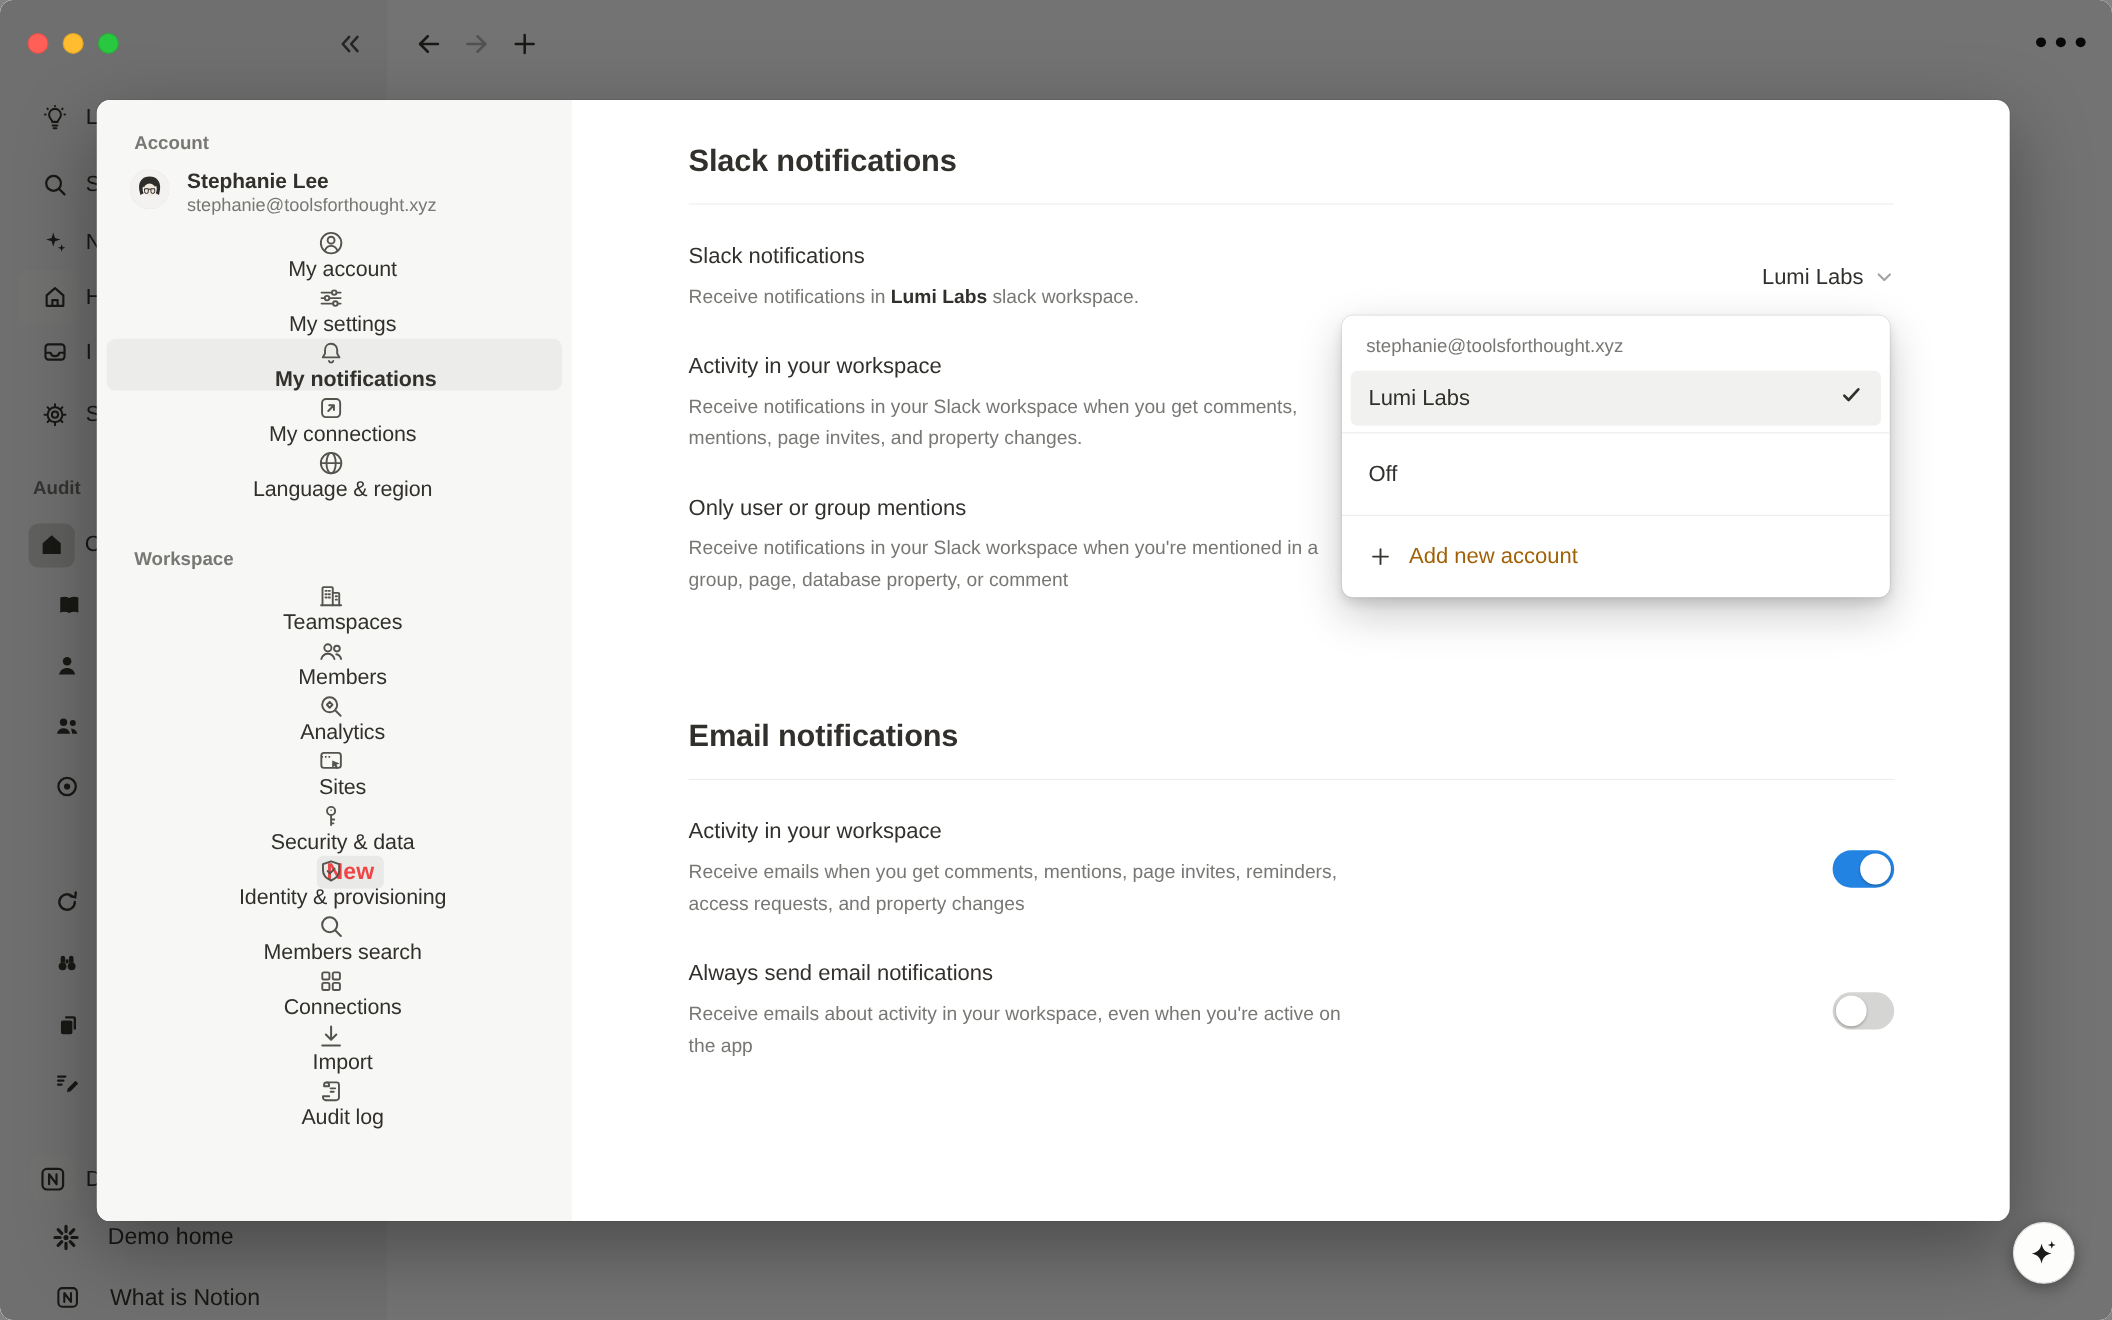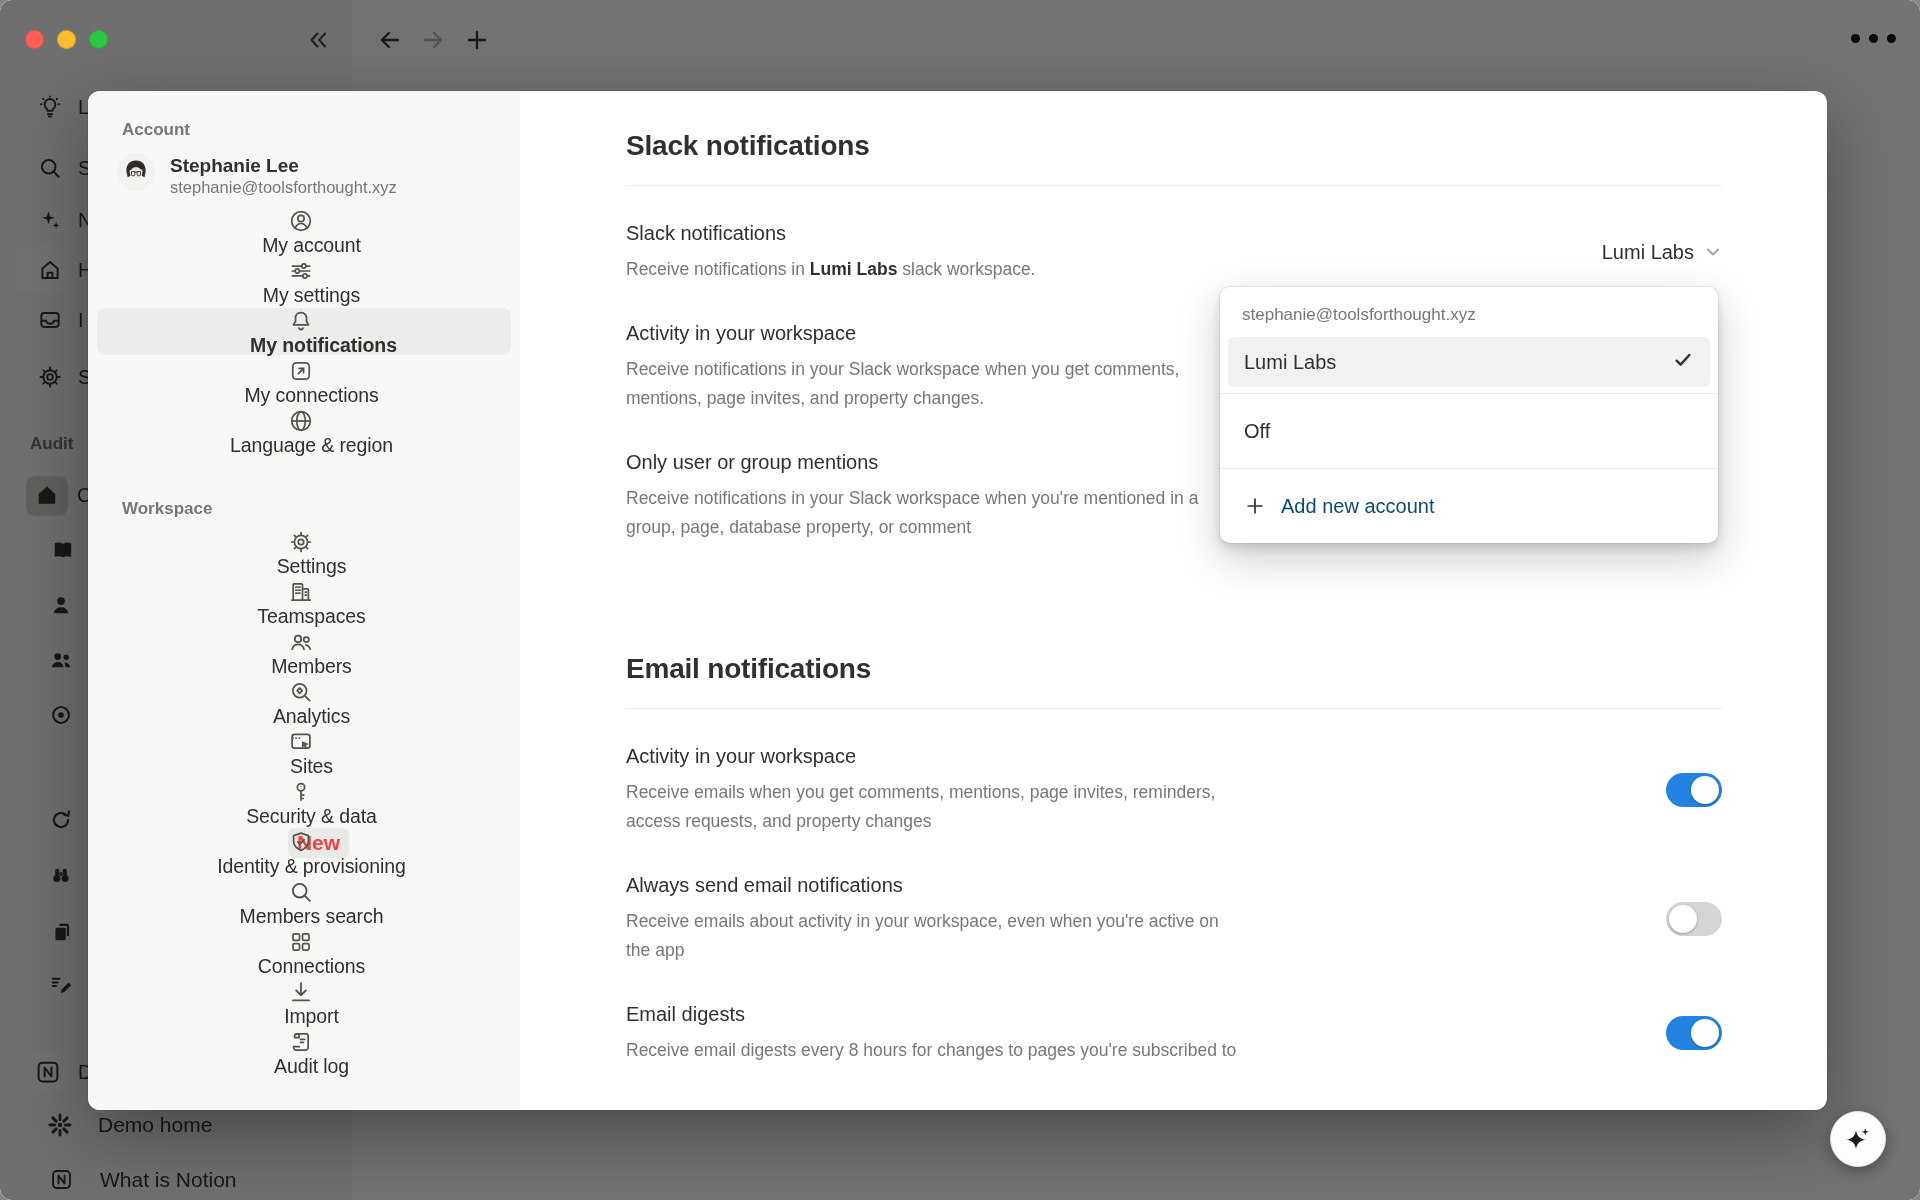--- a/index.html
+++ b/index.html
@@ -67,21 +67,21 @@
   .dropdown{position:absolute;left:1220px;top:287px;width:498px;background:#fff;border-radius:10px;z-index:30;
     box-shadow:0 0 0 1px rgba(15,15,15,0.06),0 5px 10px rgba(15,15,15,0.12),0 15px 40px rgba(15,15,15,0.22);
     padding:8px 8px 6px;box-sizing:border-box;}
   .dd-head{font-size:17px;color:#787774;padding:10px 14px 12px;}
   .dd-opt{display:flex;align-items:center;height:50px;border-radius:6px;padding:0 16px;font-size:20px;color:#32302c;cursor:pointer;}
   .dd-opt.selected{background:#f1f1ef;}
   .dd-opt .check{margin-left:auto;display:none;}
   .dd-opt.selected .check{display:block;}
   .dd-opt.row-off{height:62px;}
   .dd-div{height:1px;background:#ececeb;margin:6px -8px;}
-  .dd-add{display:flex;align-items:center;height:62px;padding:0 16px;font-size:20px;color:#0c4a6e;cursor:pointer;gap:15px;}
+  .dd-add{display:flex;align-items:center;height:62px;padding:0 16px;font-size:20px;color:#a16207;cursor:pointer;gap:15px;}
 
   
   .ai-btn{position:absolute;left:1830px;top:1111px;width:54px;height:54px;border-radius:50%;background:#fdfdfc;
     border:1px solid #e3e3e1;box-shadow:0 4px 14px rgba(0,0,0,0.35);display:flex;align-items:center;justify-content:center;
     z-index:50;cursor:pointer;}
 </style>
 </head>
 <body>
 
 <div class="screen">
@@ -326,30 +326,20 @@
               <circle cx="12" cy="12" r="8.6"></circle>
               <ellipse cx="12" cy="12" rx="3.9" ry="8.6"></ellipse>
               <path d="M3.4 12h17.2"></path>
             </svg>
           </span>
         <span class="lbl">Language &amp; region</span>
       </div>
 
       <div class="sec-head ws-gap">Workspace</div>
 
-      <div class="nav-item">
-        <span class="nicon">
-            <svg width="26" height="26" viewBox="0 0 24 24" fill="none" stroke="#55534e" stroke-width="1.6" stroke-linecap="round">
-              <circle cx="12" cy="12" r="6.1"></circle>
-              <circle cx="12" cy="12" r="2.5"></circle>
-              <path d="M12 3.3v2.2M12 18.5v2.2M3.3 12h2.2M18.5 12h2.2M5.9 5.9l1.5 1.5M16.6 16.6l1.5 1.5M18.1 5.9l-1.5 1.5M7.4 16.6l-1.5 1.5"></path>
-            </svg>
-          </span>
-        <span class="lbl">Settings</span>
-      </div>
       <div class="nav-item">
         <span class="nicon">
             <svg width="26" height="26" viewBox="0 0 24 24" fill="none" stroke="#55534e" stroke-width="1.6" stroke-linecap="round" stroke-linejoin="round">
               <path d="M4.8 19.6V5.2a.8.8 0 0 1 .8-.8h7a.8.8 0 0 1 .8.8v14.4"></path>
               <path d="M13.4 9.2h4.6a.8.8 0 0 1 .8.8v9.6"></path>
               <path d="M3.6 19.6h16.8"></path>
               <path d="M7.3 7.5h1M10 7.5h1M7.3 10.3h1M10 10.3h1M7.3 13.1h1M10 13.1h1M15.9 12.1h1M15.9 14.9h1"></path>
             </svg>
           </span>
         <span class="lbl">Teamspaces</span>
@@ -495,29 +485,20 @@
         <div class="srow">
           <div class="txt">
             <div class="s-title">Always send email notifications</div>
             <div class="s-desc">Receive emails about activity in your workspace, even when you're active on the app</div>
           </div>
           <div class="toggle">
               <span class="knob"></span>
             </div>
         </div>
 
-        <div class="srow">
-          <div class="txt">
-            <div class="s-title">Email digests</div>
-            <div class="s-desc">Receive email digests every 8 hours for changes to pages you're subscribed to</div>
-          </div>
-          <div class="toggle on">
-              <span class="knob"></span>
-            </div>
-        </div>
       </div>
     </main>
   </div>
 
   <div class="dropdown">
     <div class="dd-head">stephanie@toolsforthought.xyz</div>
     <div class="dd-opt selected">
       <span>Lumi Labs</span>
       <span class="check"><svg width="22" height="22" viewBox="0 0 20 20" fill="none" stroke="#32302c" stroke-width="2.2" stroke-linecap="round" stroke-linejoin="round">
             <path d="M4.2 10.6l3.6 3.6 8-8.8"></path>

